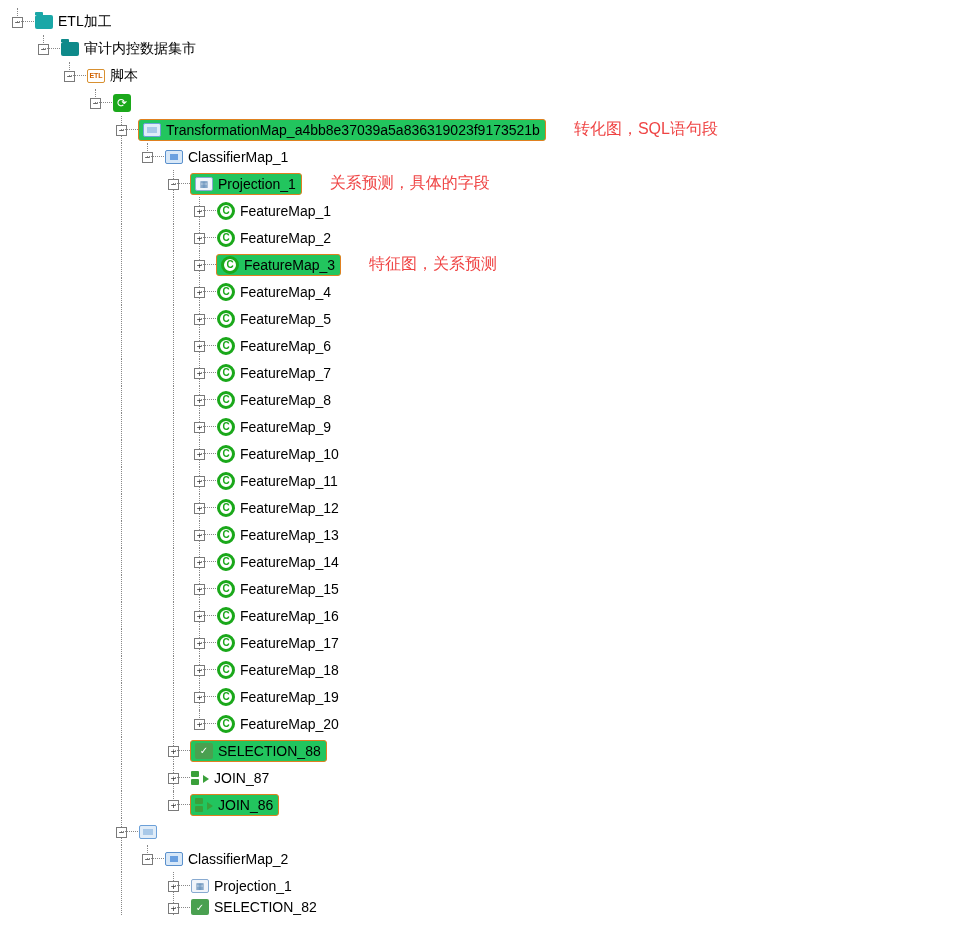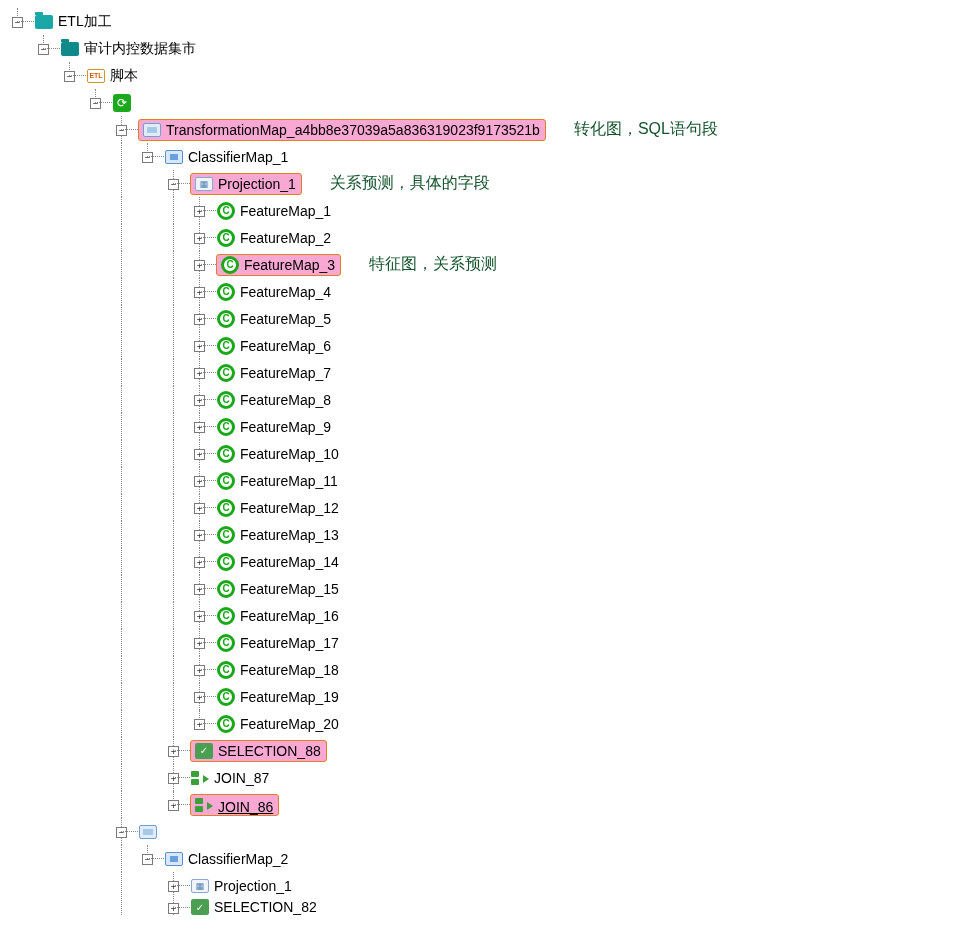--- a/index.html
+++ b/index.html
@@ -132,27 +132,27 @@
     display:flex; align-items:center; justify-content:center; color:#fff; font-size:10px;
   }
   .icon-join {
     width:18px; height:16px; position:relative;
   }
   .icon-join::before{content:"";position:absolute;left:0;top:1px;width:8px;height:6px;background:#3aa03a;border-radius:1px;}
   .icon-join::after{content:"";position:absolute;left:0;bottom:1px;width:8px;height:6px;background:#3aa03a;border-radius:1px;}
   .icon-join .arrow{position:absolute;right:0;top:5px;width:0;height:0;border-left:6px solid #3aa03a;border-top:4px solid transparent;border-bottom:4px solid transparent;}
   .label { padding: 0 2px; }
   .hl {
-    background: #f9a8d4;
+    background: #22c55e;
     border: 1px solid #e08020;
     border-radius: 3px;
     padding: 0 3px;
   }
   .annot {
-    color: #14532d;
+    color: #ef4444;
     font-size: 16px;
     margin-left: 28px;
   }
 </style>
 </head>
 <body>
 
 <div class="tree">
 
   <div class="node">
@@ -616,21 +616,21 @@
   <div class="node">
     <span class="guide blank"></span>
       <span class="guide blank"></span>
       <span class="guide blank"></span>
       <span class="guide blank"></span>
     <span class="guide v"></span>
       <span class="guide blank"></span>
     <span class="guide ell">
         <span class="expander">+</span>
       </span>
-    <span class="hl" style="display:inline-flex;align-items:flex-end;text-decoration:underline;">
+    <span class="hl" style="display:inline-flex;align-items:center;">
       <span class="icon">
           <span class="icon-join">
             <span class="arrow"></span>
           </span>
         </span>
       <span class="label">JOIN_86</span>
     </span>
   </div>
 
   <div class="node">

